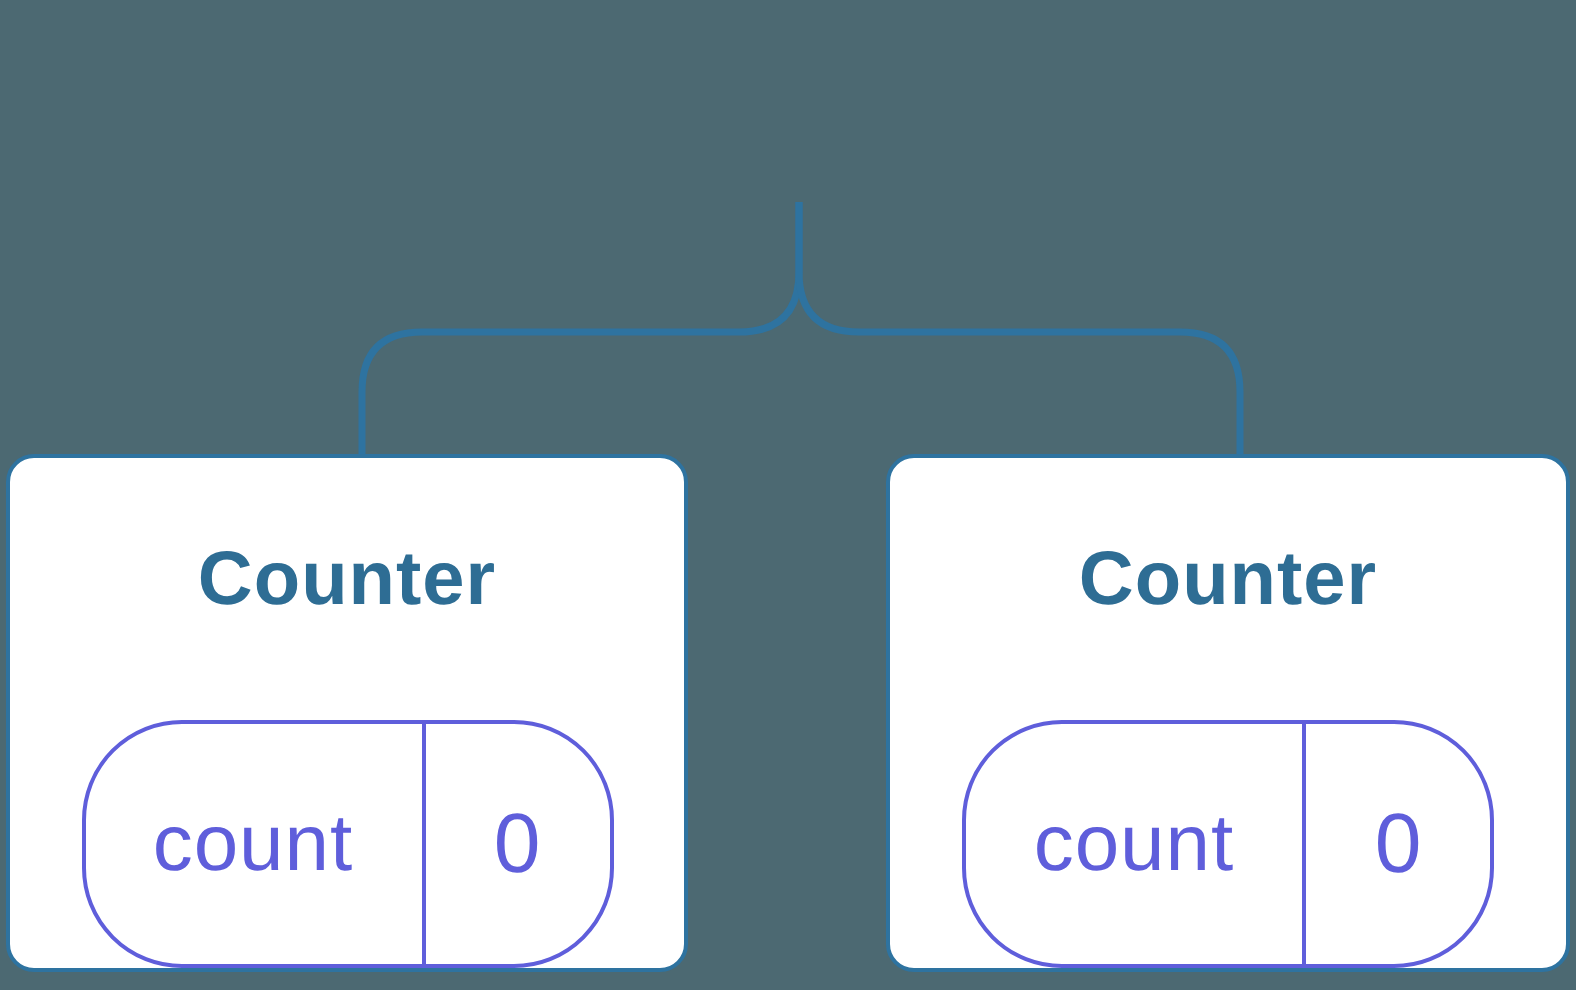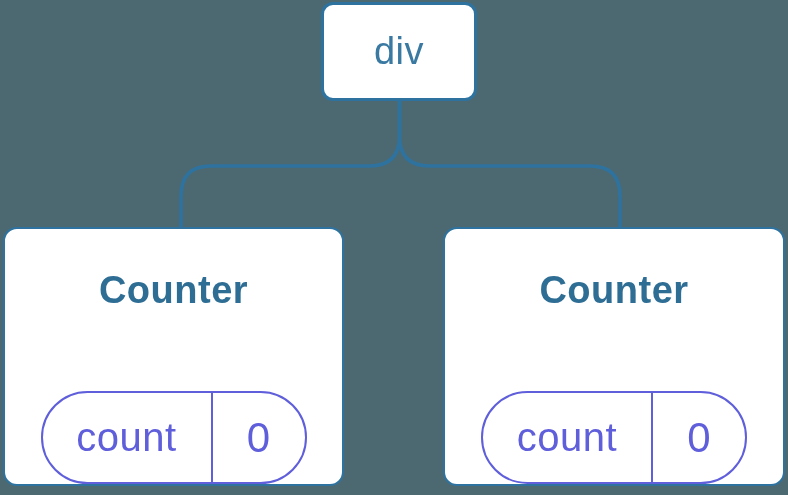--- a/index.html
+++ b/index.html
@@ -69,21 +69,21 @@
     margin-top: 38px;
     font-size: 38px;
     font-weight: 600;
     line-height: 46px;
     color: var(--card-title);
     letter-spacing: 0.5px;
   }
   .pill {
     margin-top: 33px;
     width: 266px;
-    height: 93px;
+    height: 124px;
     border: 2px solid var(--pill);
     border-radius: 50px;
     display: flex;
     align-items: stretch;
     overflow: hidden;
     background: var(--card-bg);
   }
   .pill-key-section {
     width: 170px;
     border-right: 2px solid var(--pill);
@@ -110,23 +110,20 @@
 </head>
 <body>
 
 <div class="canvas">
 
   <svg class="connectors" viewBox="0 0 788 495" xmlns="http://www.w3.org/2000/svg" aria-hidden="true">
     <path d="M 399.5 101 V 136 Q 399.5 166 369.5 166 H 211 Q 181 166 181 196 V 227"></path>
     <path d="M 399.5 101 V 136 Q 399.5 166 429.5 166 H 590 Q 620 166 620 196 V 227"></path>
   </svg>
 
-  <div class="root-node">
-    <span class="root-label">div</span>
-  </div>
 
   <div class="card card-left">
     <div class="card-title">Counter</div>
     <div class="pill">
       <div class="pill-key-section">
         <span class="pill-key">count</span>
       </div>
       <div class="pill-value-section">
         <span class="pill-value">0</span>
       </div>

